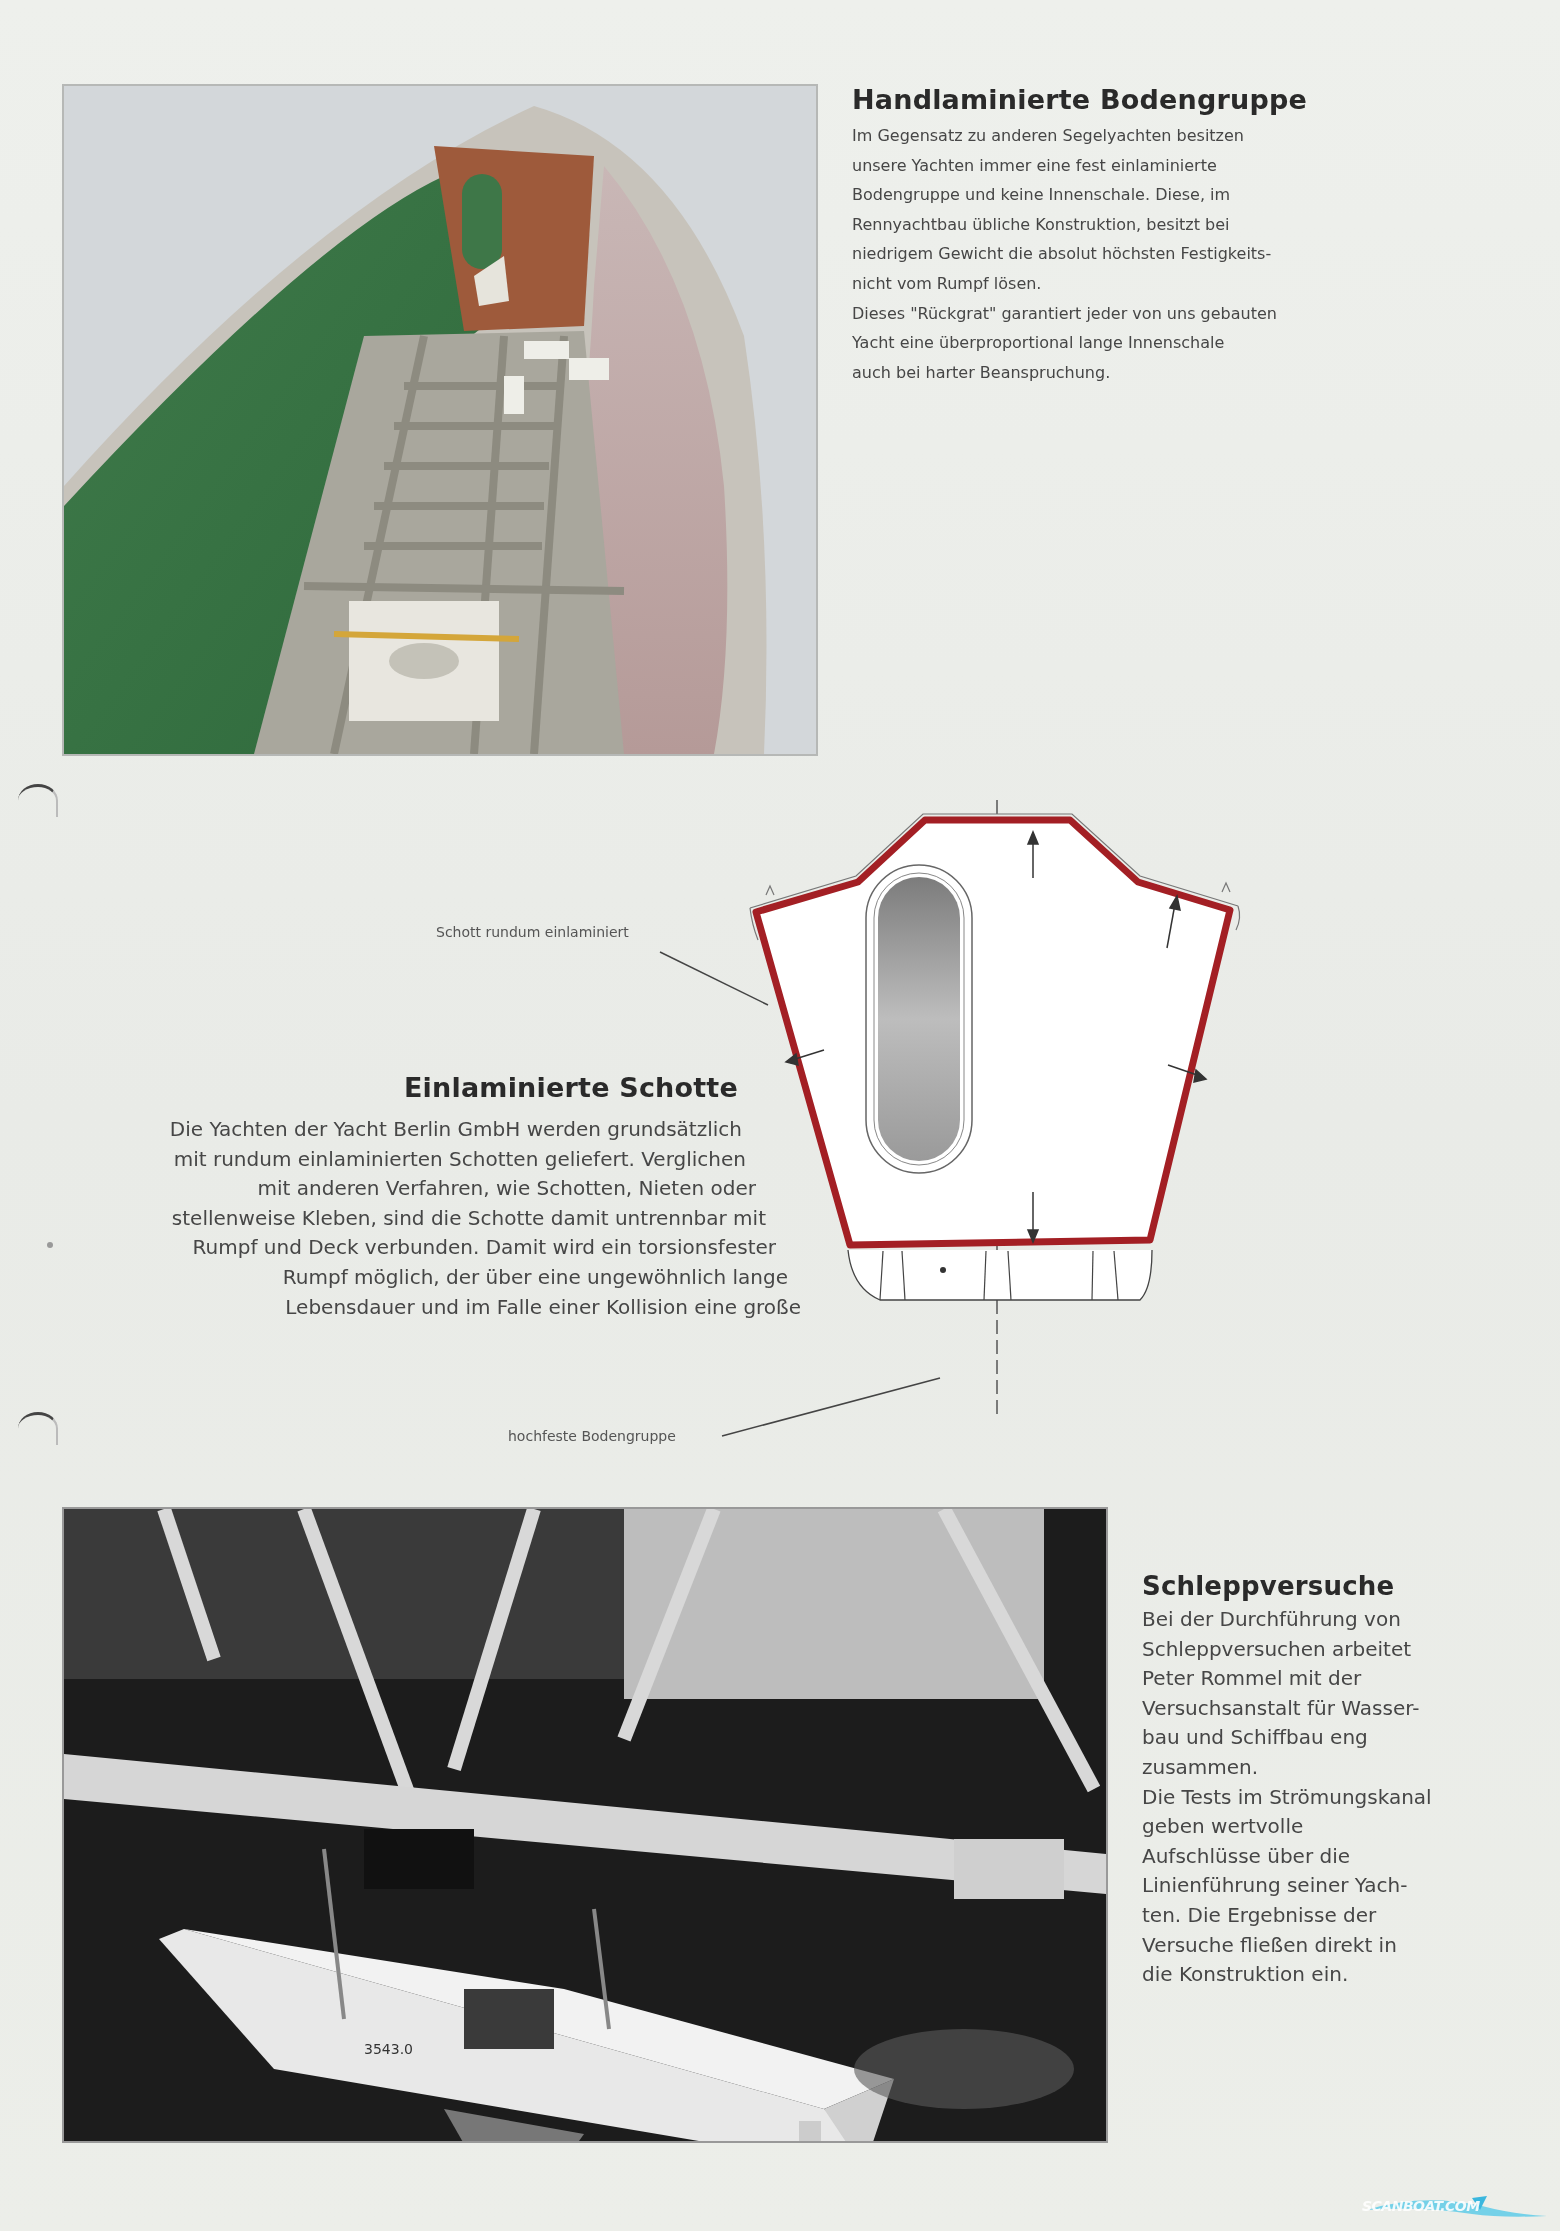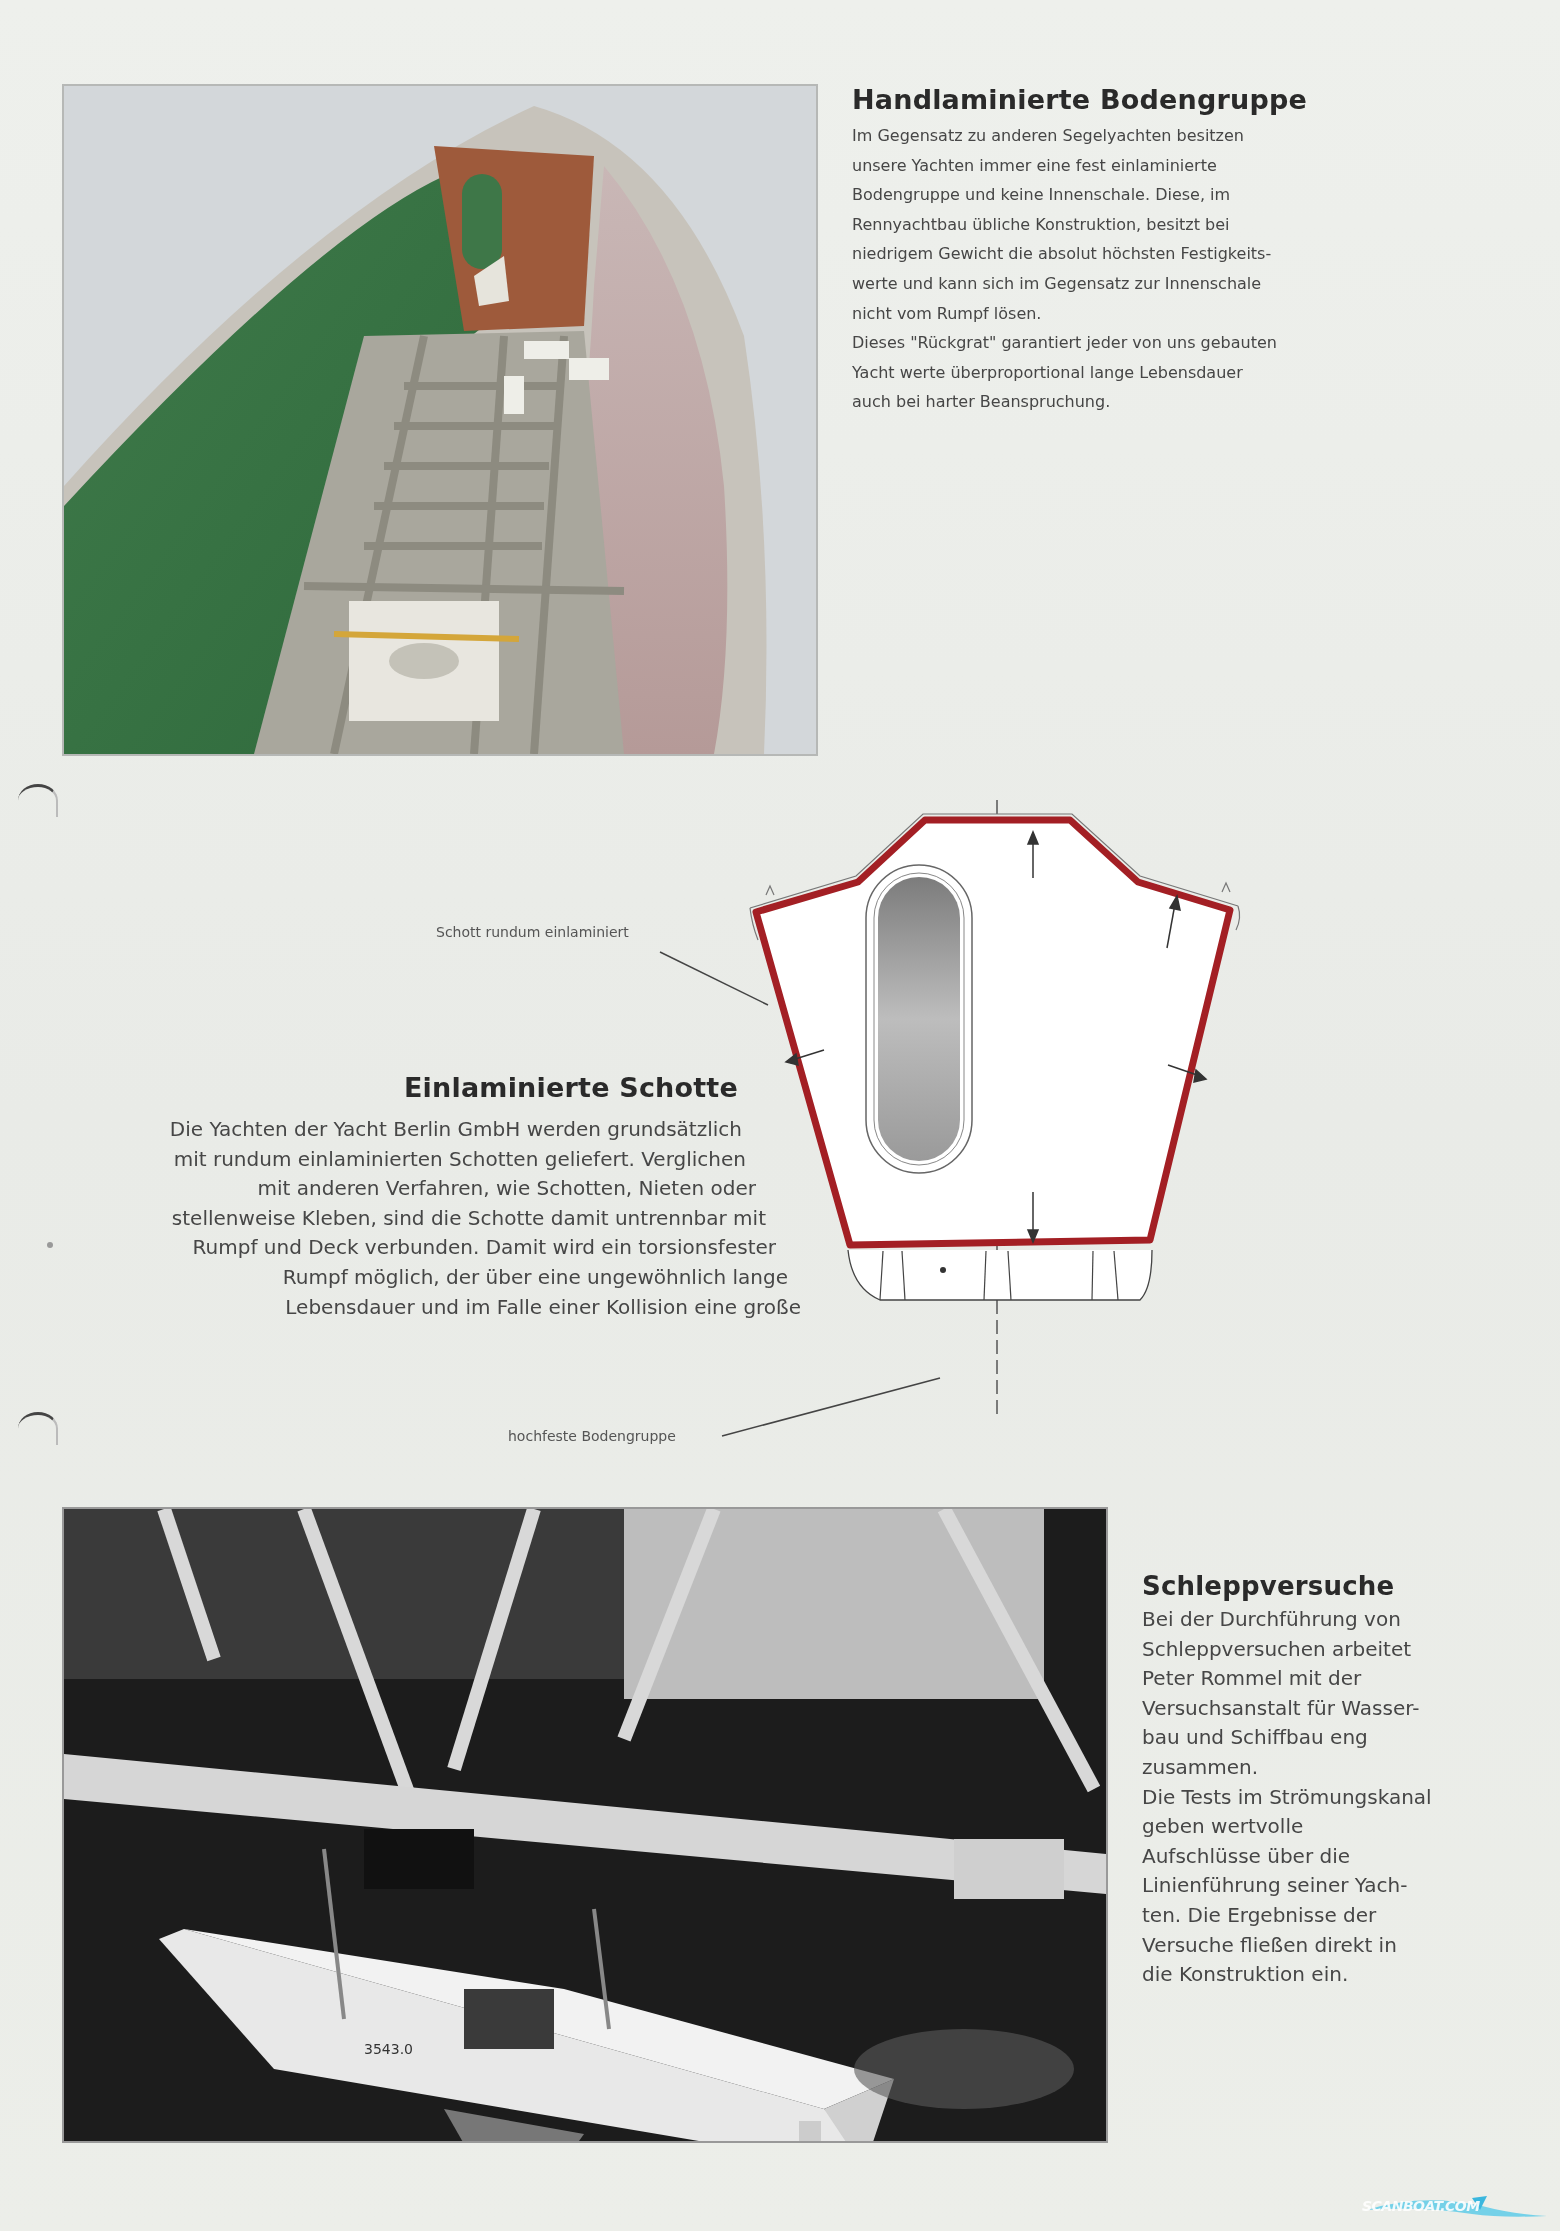--- a/index.html
+++ b/index.html
@@ -103,24 +103,23 @@
   </div>
 
   <div class="section sec1">
     <h2>Handlaminierte Bodengruppe</h2>
     <p>
       <span style="display:block">Im Gegensatz zu anderen Segelyachten besitzen</span>
       <span style="display:block">unsere Yachten immer eine fest einlaminierte</span>
       <span style="display:block">Bodengruppe und keine Innenschale. Diese, im</span>
       <span style="display:block">Rennyachtbau übliche Konstruktion, besitzt bei</span>
       <span style="display:block">niedrigem Gewicht die absolut höchsten Festigkeits-</span>
-      <span style="display:block">werte und kann sich im Gegensatz zur Innenschale</span>
       <span style="display:block">nicht vom Rumpf lösen.</span>
       <span style="display:block">Dieses "Rückgrat" garantiert jeder von uns gebauten</span>
-      <span style="display:block">Yacht werte überproportional lange Lebensdauer</span>
+      <span style="display:block">Yacht eine überproportional lange Innenschale</span>
       <span style="display:block">auch bei harter Beanspruchung.</span>
     </p>
   </div>
 
   <div class="label-small" style="left:436px; top:924px;">Schott rundum einlaminiert</div>
   <div class="label-small" style="left:508px; top:1428px;">hochfeste Bodengruppe</div>
 
   <svg class="leaders" viewBox="0 0 1560 2231">
     <line x1="660" y1="952" x2="768" y2="1005" stroke="#444" stroke-width="1.5"></line>
     <line x1="722" y1="1436" x2="940" y2="1378" stroke="#444" stroke-width="1.5"></line>

